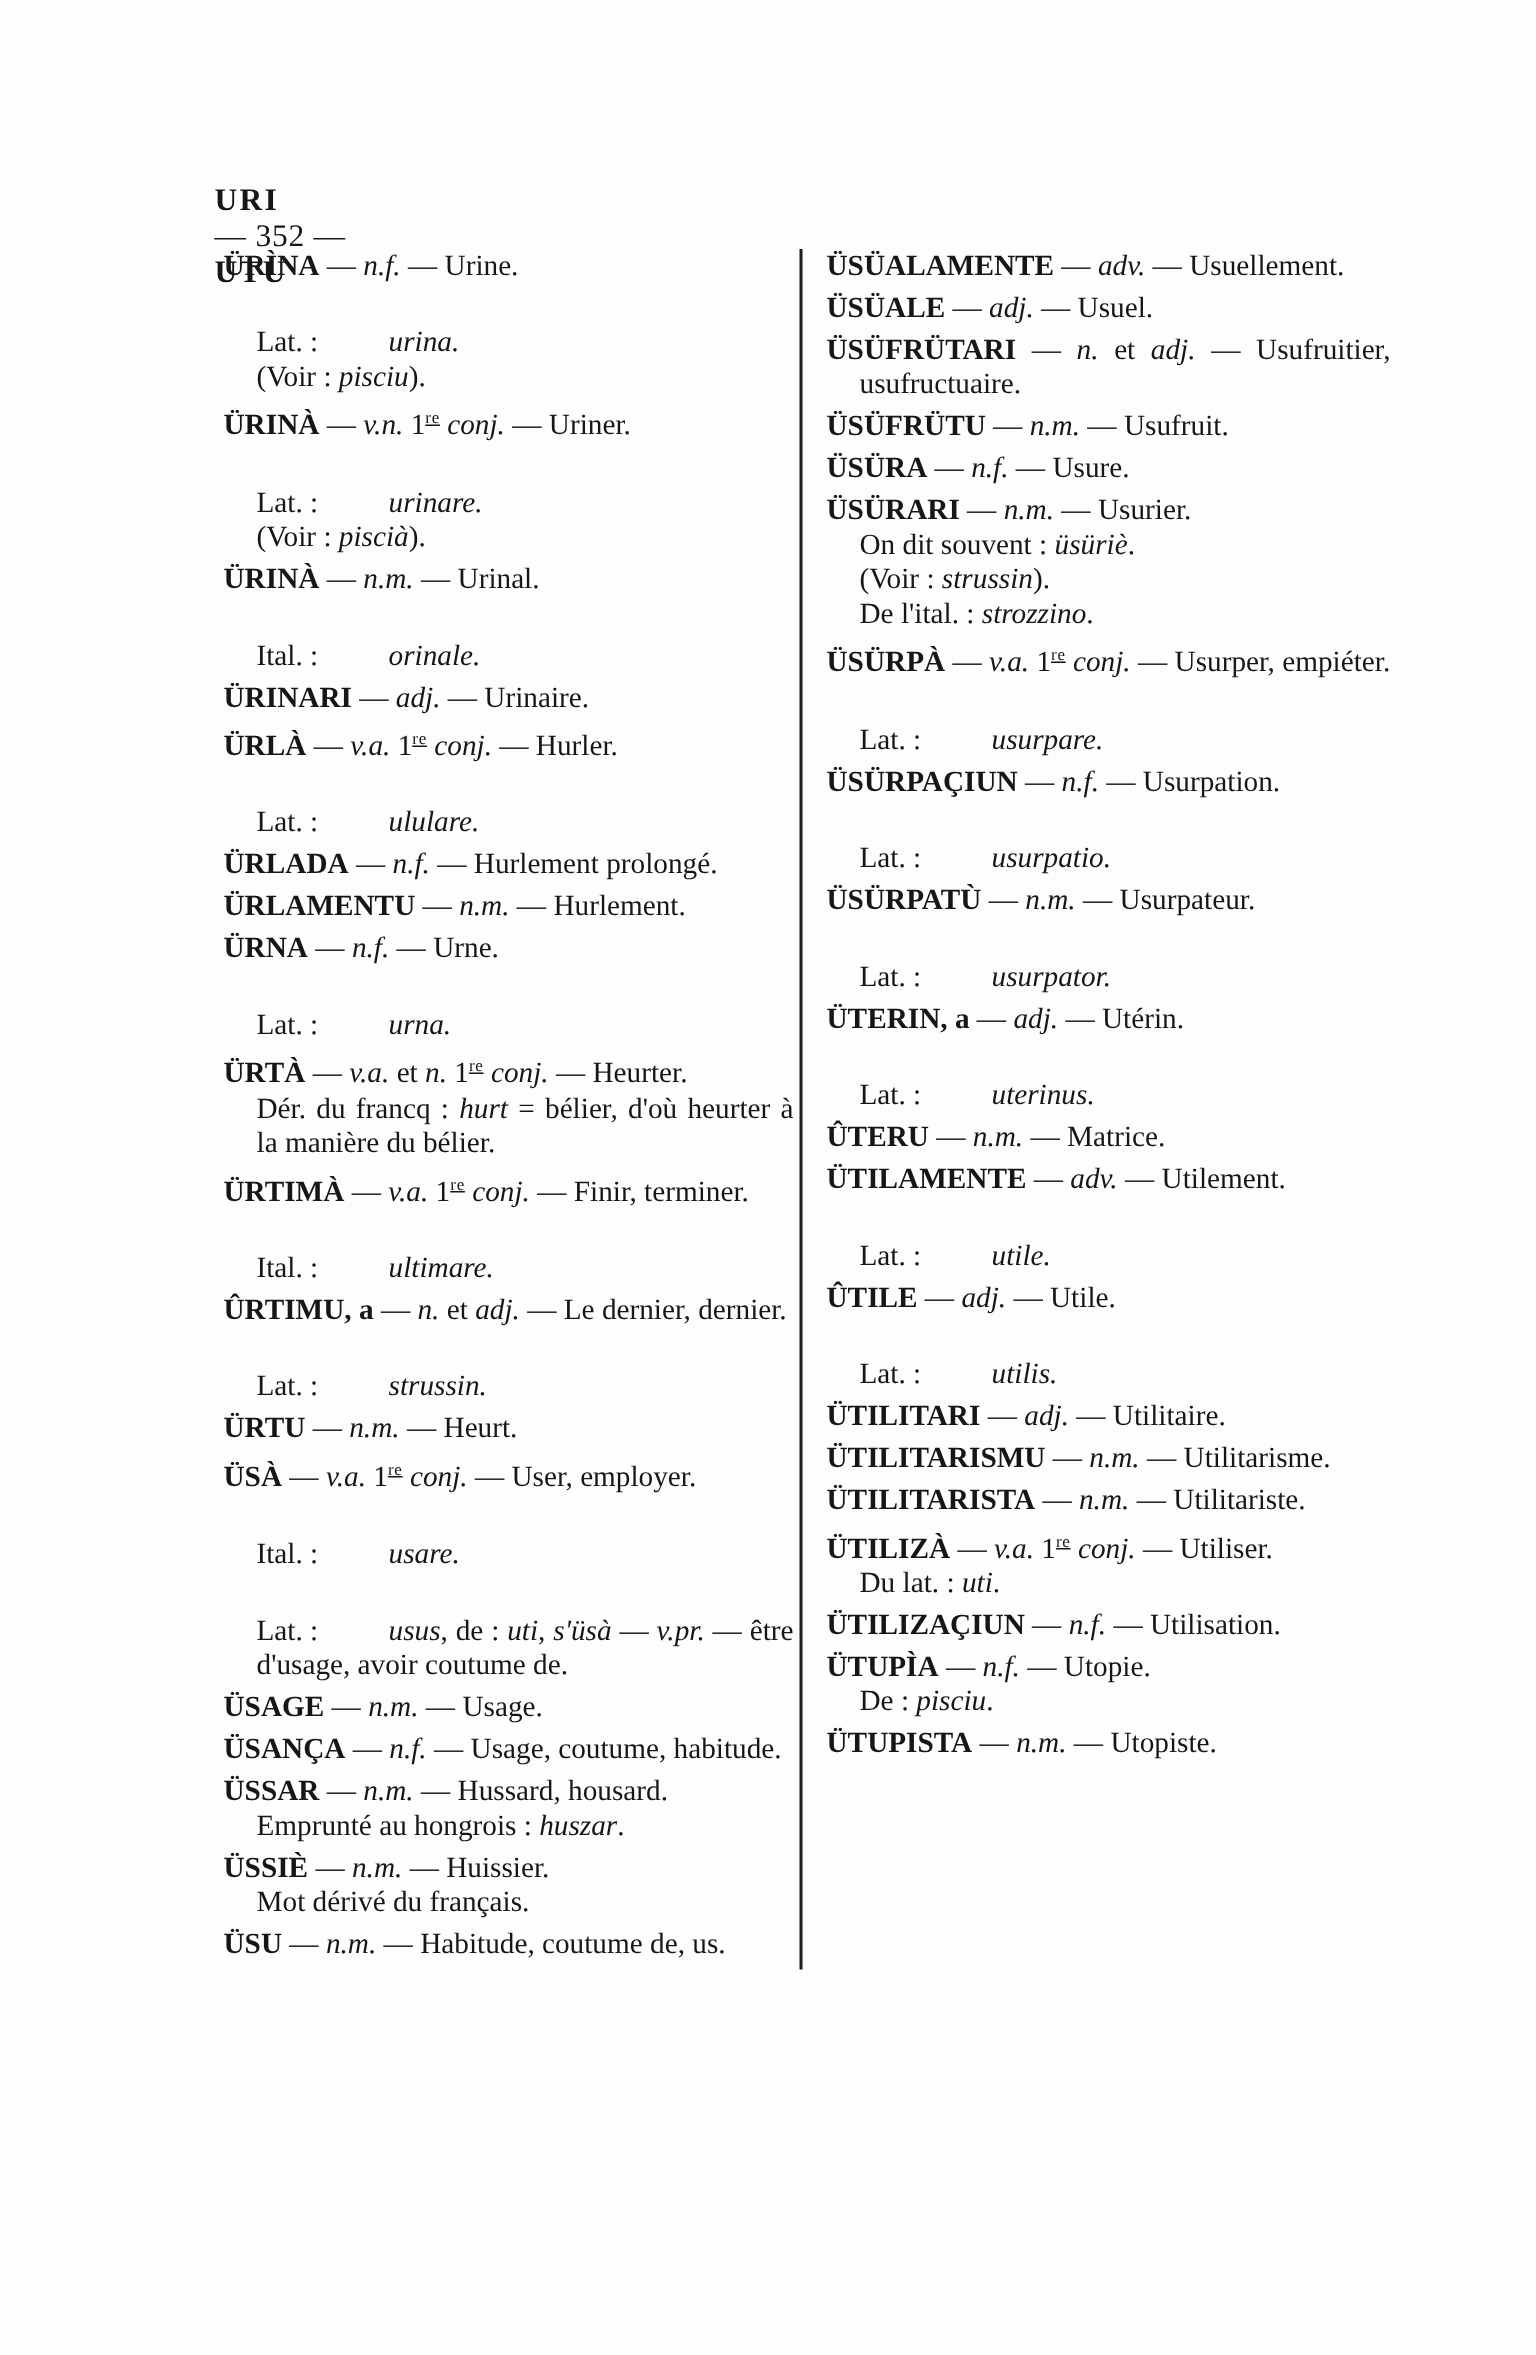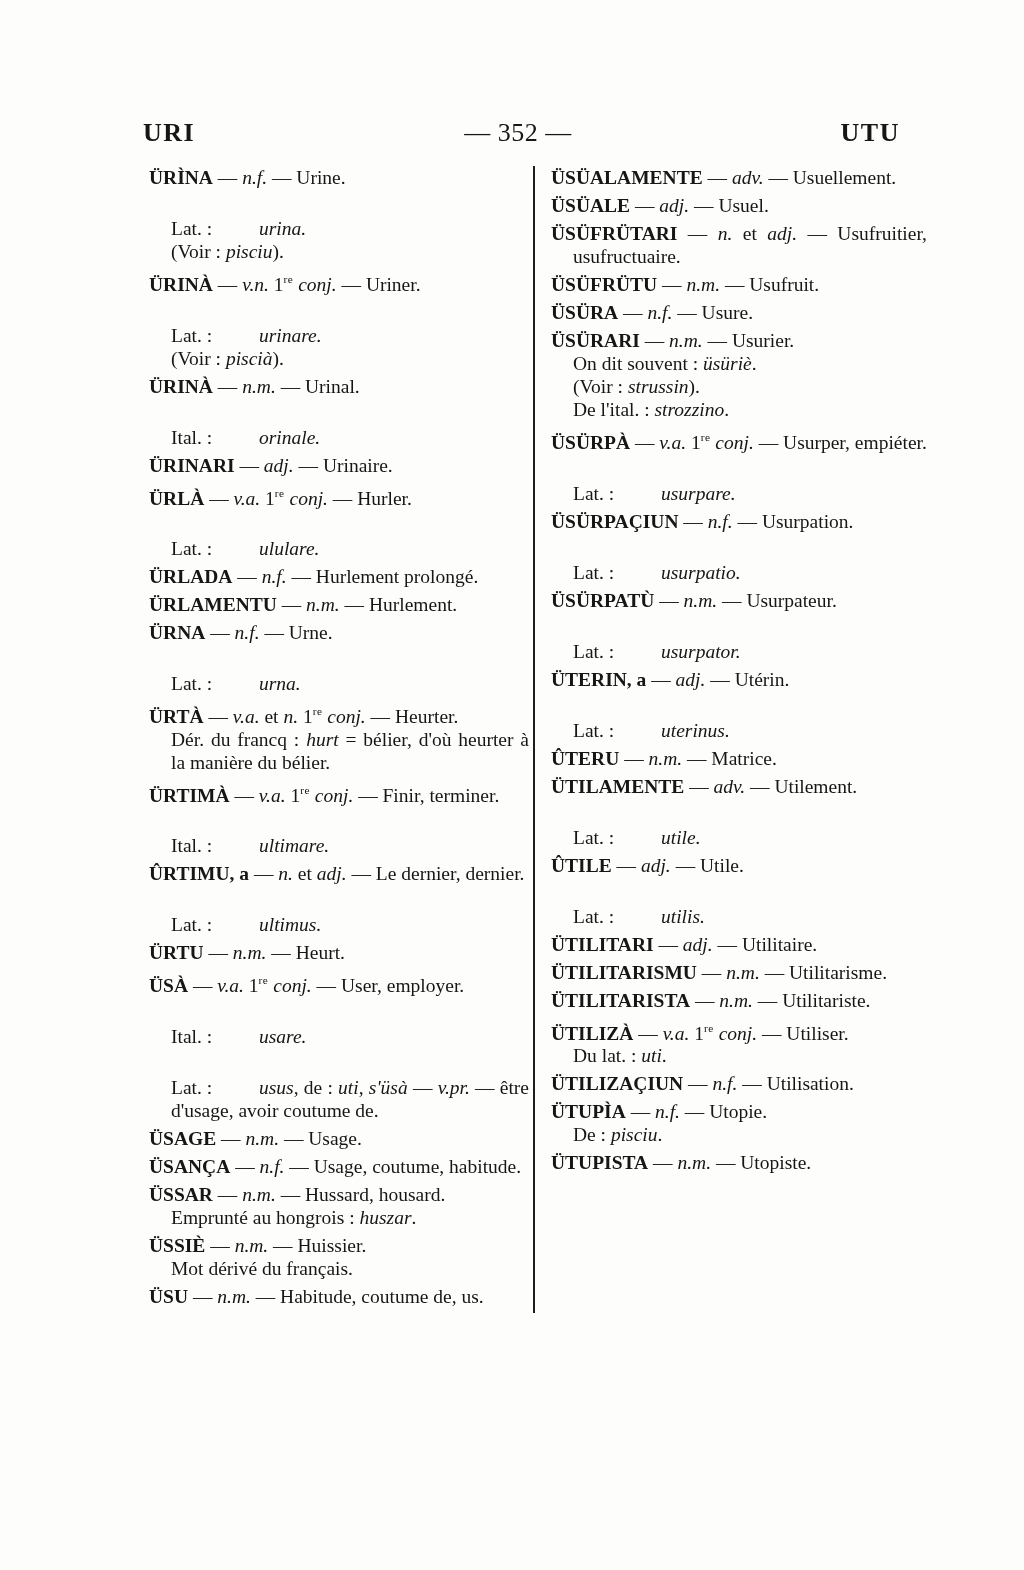--- a/index.html
+++ b/index.html
@@ -7,21 +7,21 @@
     position:relative;
     width:1024px;height:1570px;
     background:#fdfdfb;
     color:#161616;
     font-family:"Liberation Serif", serif;
     overflow:hidden;
   }
   .header{
     position:absolute;top:121px;left:143px;width:757px;
     display:flex;justify-content:space-between;align-items:baseline;
-    font-size:26px;line-height:24px;
+    font-size:21px;line-height:24px;flex-direction:column;
   }
   .guide{font-weight:700;letter-spacing:1.5px;}
   .pageno{letter-spacing:0.5px;text-align:center;}
   .content{
     position:absolute;top:166px;left:149px;
     display:flex;align-items:stretch;justify-content:flex-end;
   }
   .col{width:380px;}
   .col.right{width:376px;margin-left:16px;}
   .divider{width:2px;background:#1d1d1d;margin-left:4px;}
@@ -30,21 +30,21 @@
     margin:0;
     font-size:19.5px;line-height:23px;
     text-align:justify;
   }
   .first{padding-left:22px;text-indent:-22px;}
   .lat,.note{margin-left:22px;}
   .lat-label{display:inline-block;width:88px;margin-top:28px;}
   .s-b{font-weight:700;}
   .s-i{font-style:italic;}
   .s-r{font-style:normal;}
-  .s-sup{vertical-align:super;font-size:0.58em;letter-spacing:0.5px;}
+  .s-sup{vertical-align:super;font-size:0.58em;letter-spacing:0.5px;text-decoration:underline;}
 </style>
 </head>
 <body>
 
 <div class="page">
   <div class="header">
     <span class="guide">URI</span>
     <span class="pageno">— 352 —</span>
     <span class="guide">UTU</span>
   </div>
@@ -84,21 +84,21 @@
         <div class="entry">
           <p class="line first"><span class="s-b">ÜRTÀ</span><span class="s-r"> — </span><span class="s-i">v.a.</span><span class="s-r"> et </span><span class="s-i">n.</span><span class="s-r"> 1</span><span class="s-sup">re</span><span class="s-r"> </span><span class="s-i">conj.</span><span class="s-r"> — Heurter.</span></p>
           <p class="line note"><span class="s-r">Dér. du francq : </span><span class="s-i">hurt</span><span class="s-r"> = bélier, d'où heurter à la manière du bélier.</span></p>
         </div>
         <div class="entry">
           <p class="line first"><span class="s-b">ÜRTIMÀ</span><span class="s-r"> — </span><span class="s-i">v.a.</span><span class="s-r"> 1</span><span class="s-sup">re</span><span class="s-r"> </span><span class="s-i">conj.</span><span class="s-r"> — Finir, terminer.</span></p>
           <p class="line lat"><span class="lat-label s-r">Ital. :</span><span class="s-i">ultimare.</span></p>
         </div>
         <div class="entry">
           <p class="line first"><span class="s-b">ÛRTIMU, a</span><span class="s-r"> — </span><span class="s-i">n.</span><span class="s-r"> et </span><span class="s-i">adj.</span><span class="s-r"> — Le dernier, dernier.</span></p>
-          <p class="line lat"><span class="lat-label s-r">Lat. :</span><span class="s-i">ultimus.</span></p>
+          <p class="line lat"><span class="lat-label s-r">Lat. :</span><span class="s-i">strussin.</span></p>
         </div>
         <div class="entry">
           <p class="line first"><span class="s-b">ÜRTU</span><span class="s-r"> — </span><span class="s-i">n.m.</span><span class="s-r"> — Heurt.</span></p>
         </div>
         <div class="entry">
           <p class="line first"><span class="s-b">ÜSÀ</span><span class="s-r"> — </span><span class="s-i">v.a.</span><span class="s-r"> 1</span><span class="s-sup">re</span><span class="s-r"> </span><span class="s-i">conj.</span><span class="s-r"> — User, employer.</span></p>
           <p class="line lat"><span class="lat-label s-r">Ital. :</span><span class="s-i">usare.</span></p>
           <p class="line lat"><span class="lat-label s-r">Lat. :</span><span class="s-i">usus</span><span class="s-r">, de : </span><span class="s-i">uti</span><span class="s-r">, </span><span class="s-i">s'üsà</span><span class="s-r"> — </span><span class="s-i">v.pr.</span><span class="s-r"> — être d'usage, avoir coutume de.</span></p>
         </div>
         <div class="entry">

